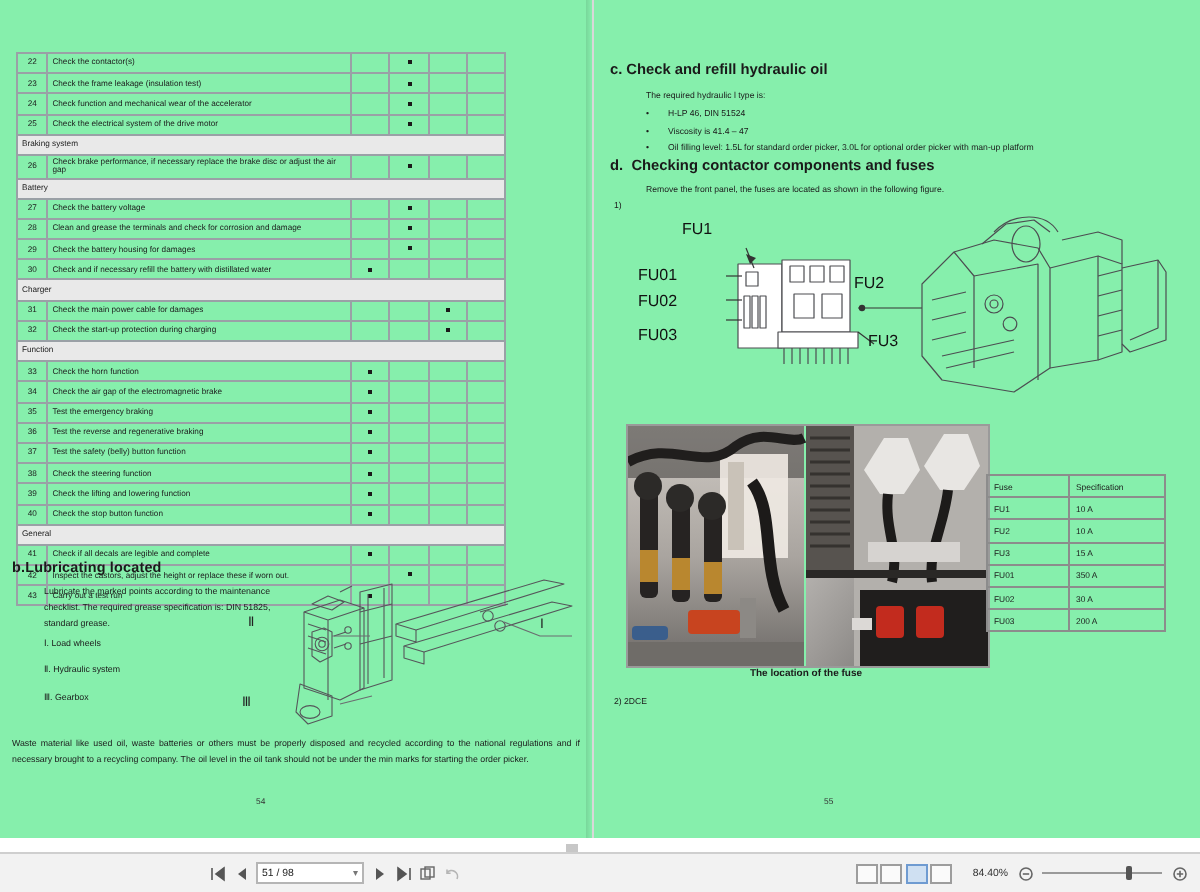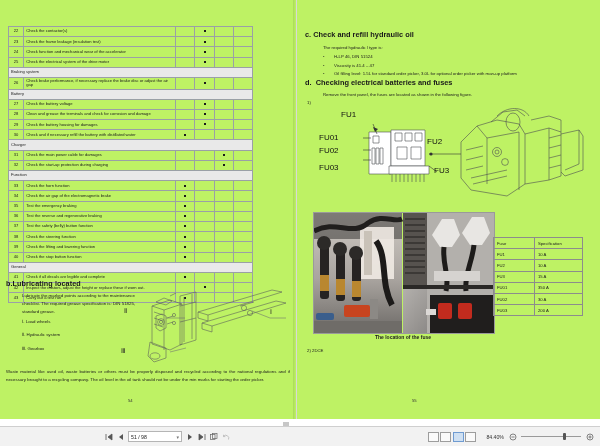--- a/index.html
+++ b/index.html
@@ -4,21 +4,21 @@
 <style>
   html,body{margin:0;padding:0;}
   body{
     width:600px;height:446px;overflow:hidden;
     background:#ffffff;
     font-family:"Liberation Sans", sans-serif;
     color:#1a1a1a;
   }
   .viewer{position:relative;width:600px;height:446px;background:#ffffff;}
   .pages{position:absolute;left:0;top:0;width:600px;height:419px;background:#ffffff;display:flex;}
-  .page{position:relative;background:#bef264;overflow:hidden;}
+  .page{position:relative;background:#86efac;overflow:hidden;}
   .page-left{width:296px;height:419px;border-right:1px solid #d8d8d8;}
   .page-right{width:303px;height:419px;}
   .edge-shadow{position:absolute;top:0;right:0;width:3px;height:419px;
     background:linear-gradient(to right,rgba(0,0,0,0.10),rgba(0,0,0,0));}
 
   
   .chk{position:absolute;left:8px;top:26px;width:245px;border-collapse:collapse;
        font-size:4.1px;line-height:1.05;}
   .chk td{border:0.5px solid #9aa0a6;padding:1px 2px 1px 2px;height:7.2px;
           vertical-align:middle;color:#1b1b1b;}
@@ -358,21 +358,21 @@
         <span class="ltr">c.</span><span>Check and refill hydraulic oil</span>
       </div>
       <div class="c-lead">The required hydraulic l type is:</div>
       <div class="c-bul">
         <div class="bulrow">H-LP 46, DIN 51524</div>
         <div class="bulrow">Viscosity is 41.4 – 47</div>
         <div class="bulrow">Oil filling level: 1.5L for standard order picker, 3.0L for optional order picker with man-up platform</div>
       </div>
 
       <div class="h-d">
-        <span class="ltr">d.</span>&nbsp;&nbsp;<span>Checking electrical batteries and fuses</span>
+        <span class="ltr">d.</span>&nbsp;&nbsp;<span>Checking contactor components and fuses</span>
       </div>
       <div class="d-lead">Remove the front panel, the fuses are located as shown in the following figure.</div>
       <div class="d-one">1)</div>
 
       <div class="fusefig">
         <svg width="280" height="105" viewBox="0 0 280 105">
           <g fill="none" stroke="#4c4d51" stroke-width="0.6" stroke-linejoin="round">
 
             <rect x="58" y="28" width="22" height="42" fill="#fff"></rect>
             <rect x="62" y="32" width="6" height="7" fill="#fff"></rect>

